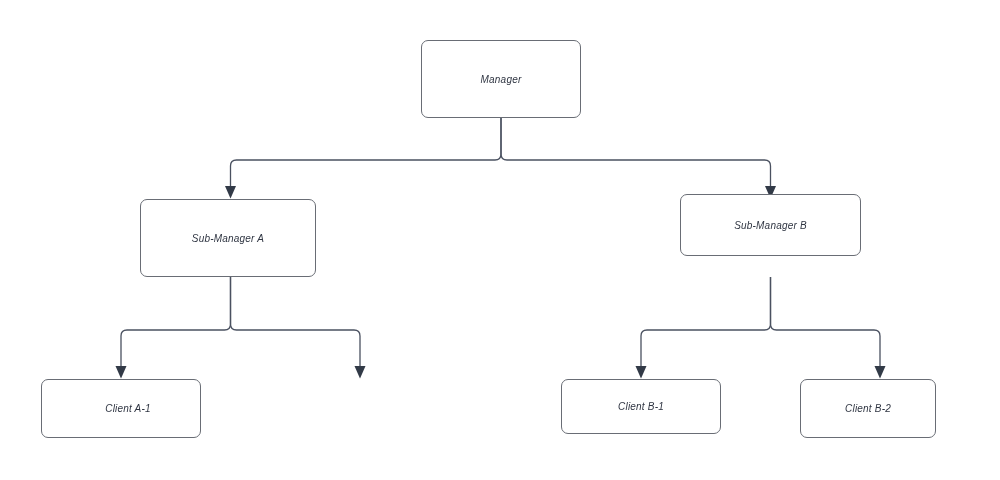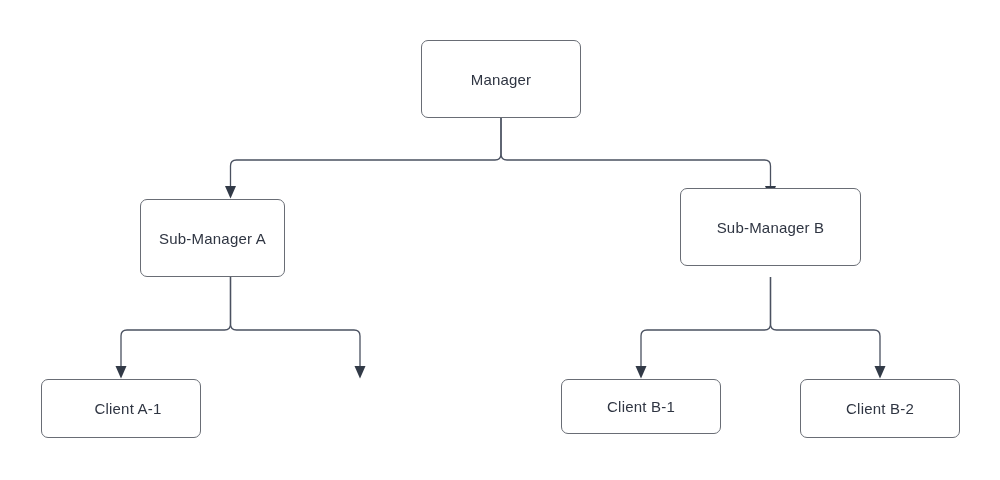--- a/index.html
+++ b/index.html
@@ -43,24 +43,25 @@
     position: absolute;
     box-sizing: border-box;
     background: var(--box-fill);
     border: 1px solid var(--box-border);
     border-radius: 7px;
     display: flex;
     align-items: center;
     justify-content: center;
   }
   .node .label {
-    font-size: 15px;
+    font-size: 10px;
     color: var(--text);
     white-space: nowrap;
     letter-spacing: 0.2px;
+    font-style: italic;
   }
 </style>
 </head>
 <body>
 
 <div class="canvas">
 
   <svg class="edges" viewBox="0 0 1000 480" xmlns="http://www.w3.org/2000/svg">
     <g>
       <path class="edge-line" d="M501 118 L501 154 Q501 160 495 160 L236.5 160 Q230.5 160 230.5 166 L230.5 186"></path>
@@ -85,34 +86,34 @@
     <g>
       <path class="edge-line" d="M770.5 277 L770.5 324 Q770.5 330 776.5 330 L874 330 Q880 330 880 336 L880 366"></path>
       <polygon class="arrow-head" points="874.5,366 885.5,366 880,378.5"></polygon>
     </g>
   </svg>
 
   <div class="node" style="left:421px; top:40px; width:160px; height:78px;">
     <span class="label">Manager</span>
   </div>
 
-  <div class="node" style="left:140px; top:199px; width:145px; height:78px;">
+  <div class="node" style="left:140px; top:199px; width:176px; height:78px;">
     <span class="label">Sub-Manager A</span>
   </div>
 
-  <div class="node" style="left:680px; top:188px; width:181px; height:78px;border-radius:7px;">
+  <div class="node" style="left:680px; top:194px; width:181px; height:62px;border-radius:7px;">
     <span class="label">Sub-Manager B</span>
   </div>
 
   <div class="node" style="left:41px; top:379px; width:160px; height:59px;padding-left:14px;">
     <span class="label">Client A-1</span>
   </div>
 
 
   <div class="node" style="left:561px; top:379px; width:160px; height:55px;">
     <span class="label">Client B-1</span>
   </div>
 
-  <div class="node" style="left:800px; top:379px; width:160px; height:59px;">
+  <div class="node" style="left:800px; top:379px; width:136px; height:59px;">
     <span class="label">Client B-2</span>
   </div>
 
 </div>
 
 </body></html>

